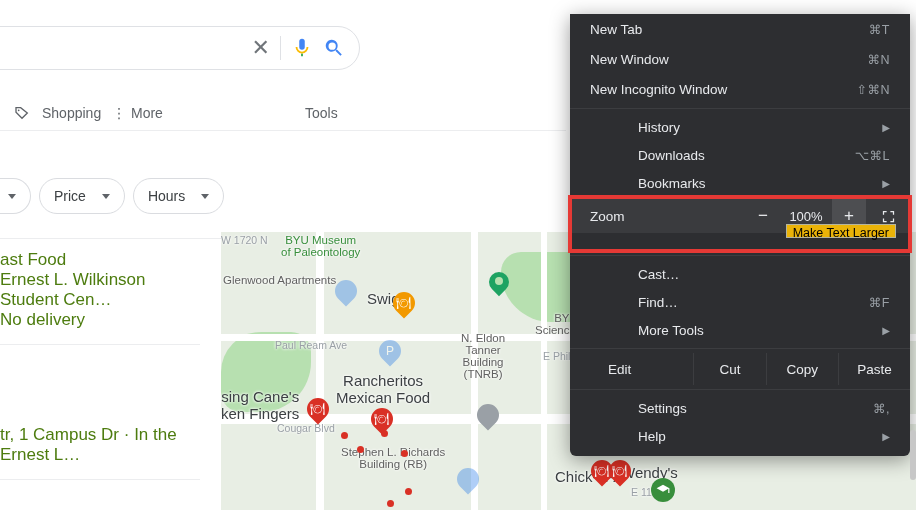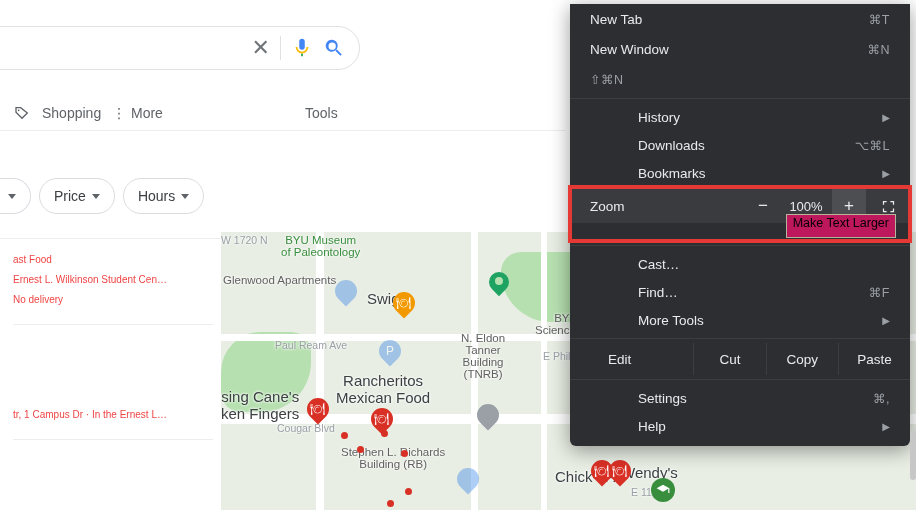--- a/index.html
+++ b/index.html
@@ -13,25 +13,25 @@
     .mic-icon, .mag-icon { width:22px; height:22px; cursor:pointer; }
 
     
     .tab-row { position:absolute; left:0; top:95px; width:566px; height:36px; border-bottom:1px solid #ecedef; display:flex; align-items:center; color:#5f6368; font-size:14px; }
     .tab-shopping { position:absolute; left:14px; display:flex; align-items:center; gap:12px; cursor:pointer;justify-content:space-between; }
     .tab-more { position:absolute; left:112px; display:flex; align-items:center; gap:6px; cursor:pointer; }
     .tab-tools { position:absolute; left:305px; cursor:pointer; }
 
     
     .chip-row { position:absolute; left:0; top:178px; display:flex; gap:8px; }
-    .chip { height:36px; border:1px solid #dadce0; border-radius:18px; padding:0 14px; display:flex; align-items:center; color:#3c4043; font-size:14px; cursor:pointer; gap:6px; background:#fff; }
+    .chip { height:36px; border:1px solid #dadce0; border-radius:18px; padding:0 14px; display:flex; align-items:center; color:#3c4043; font-size:14px; cursor:pointer; gap:16px; background:#fff; }
     .chip-half { border:1px solid #dadce0; border-left:none; border-radius:0 18px 18px 0; height:36px; padding:0 14px 0 8px; display:flex; align-items:center; color:#3c4043; font-size:14px; cursor:pointer; }
 
     
-    .results { position:absolute; left:13px; top:242px; width:200px; color:#ef4444; font-size:10px; }
+    .results { position:absolute; left:0; top:242px; width:200px; color:#4d7c0f; font-size:17px; }
     .result { padding:8px 2px 14px 0; border-bottom:1px solid #ecedef; line-height:20px; }
     .result + .result { margin-top:72px; }
     .hr-first { border-top:1px solid #ecedef; height:1px; position:absolute; left:0; top:238px; width:566px; }
 
     
     .map { position:absolute; left:221px; top:232px; right:0; bottom:0; background:#e8eee4; overflow:hidden; }
     .map .park1 { position:absolute; left:280px; top:20px; width:110px; height:70px; background:#b7e0b0; border-radius:20px 40px 30px 50px; }
     .map .park2 { position:absolute; left:0; top:100px; width:90px; height:80px; background:#b7e0b0; border-radius:40px 20px 50px 20px; }
     .road { position:absolute; background:#fff; }
     .road.h1 { top:182px; left:0; right:0; height:10px; }
@@ -48,36 +48,36 @@
     .dot { position:absolute; width:7px; height:7px; border-radius:50%; background:#d93025; }
     .gpin { position:absolute; width:20px; height:28px; }
     .gpin::before { content:""; position:absolute; width:20px; height:20px; background:#1ea362; border-radius:50% 50% 50% 0; transform:rotate(-45deg); }
     .gpin::after { content:""; position:absolute; left:6px; top:5px; width:8px; height:8px; background:#b7e0b0; border-radius:50%; }
     .maplbl { position:absolute; color:#616161; font-size:11.5px; text-shadow:0 0 3px #fff, 0 0 3px #fff; white-space:nowrap; text-align:center; }
     .maplbl.strong { color:#3c4043; font-weight:500; font-size:15px; }
     .maplbl.street { color:#9aa0a6; font-size:10.5px; }
     .park-pin{position:absolute;width:24px;height:24px;border-radius:50%;background:#388e3c;display:flex;align-items:center;justify-content:center}
 
     
-    .menu { position:absolute; right:6px; top:4px; width:340px; background:#2d2e31; color:#e8eaed; border-radius:0 0 6px 6px; box-shadow:0 4px 20px rgba(0,0,0,.4); font-size:13.5px; padding-bottom:6px; z-index:20; }
+    .menu { position:absolute; right:6px; top:14px; width:340px; background:#2d2e31; color:#e8eaed; border-radius:0 0 6px 6px; box-shadow:0 4px 20px rgba(0,0,0,.4); font-size:13.5px; padding-bottom:6px; z-index:20; }
     .menu .sep { height:1px; background:#3c3d40; margin:4px 0; }
     .mrow { display:flex; align-items:center; height:30px; padding:0 20px; justify-content:space-between; cursor:pointer; }
     .mrow.short { height:28px;margin-left:48px; }
     .mrow .sc { color:#9aa0a6; font-size:12.5px; letter-spacing:.5px; }
     .mrow .arrow { color:#9aa0a6; font-size:10px; }
 
     
     .zoom-hi { outline:4px solid #e53935; outline-offset:-2px; padding-top:2px; }
     .zoom-row { background:#3a3b3e; display:flex; align-items:center; height:34px; padding-left:20px; }
     .zoom-row .lbl { flex:1; }
     .zbtn { width:34px; height:34px; display:flex; align-items:center; justify-content:center; font-size:17px; color:#e8eaed; cursor:pointer; }
     .zbtn.plus { background:#4d4e51; }
     .zpct { width:52px; text-align:center; font-size:13px; }
     .fs-icon { width:44px; display:flex; align-items:center; justify-content:center; cursor:pointer; }
-    .tooltip { position:absolute; right:14px; top:210px; background:#be185d; color:#000; border:1px solid #b5b59e; font-size:12.5px; height:24px; padding:1px 6px; z-index:25; }
+    .tooltip { position:absolute; right:14px; top:210px; background:#eab308; color:#000; border:1px solid #b5b59e; font-size:12.5px; height:14px; padding:1px 6px; z-index:25; }
 
     
     .editrow { display:flex; height:32px;padding-left:18px; }
     .editrow .cell { flex:1; display:flex; align-items:center; justify-content:center; border-left:1px solid #3c3d40; cursor:pointer; }
     .editrow .cell:first-child{ justify-content:flex-start; padding-left:20px; border-left:none; flex:1.2; cursor:default; }
 
     .scrollbar { position:absolute; right:0; top:430px; width:6px; height:50px; background:#c7c7c7; border-radius:3px; z-index:30; }
     .tri { display:inline-block; width:0; height:0; border-left:4px solid transparent; border-right:4px solid transparent; border-top:5px solid #5f6368; }
   </style>
 </head>
@@ -217,20 +217,21 @@
 <div class="menu">
   <div class="mrow">
       <span>New Tab</span>
       <span class="sc">⌘T</span>
     </div>
   <div class="mrow">
       <span>New Window</span>
       <span class="sc">⌘N</span>
     </div>
   <div class="mrow">
+      <span>New Incognito Window</span>
       <span class="sc">⇧⌘N</span>
     </div>
   <div class="sep"></div>
   <div class="mrow short">
       <span>History</span>
       <span class="arrow">▶</span>
     </div>
   <div class="mrow short">
       <span>Downloads</span>
       <span class="sc">⌥⌘L</span>

